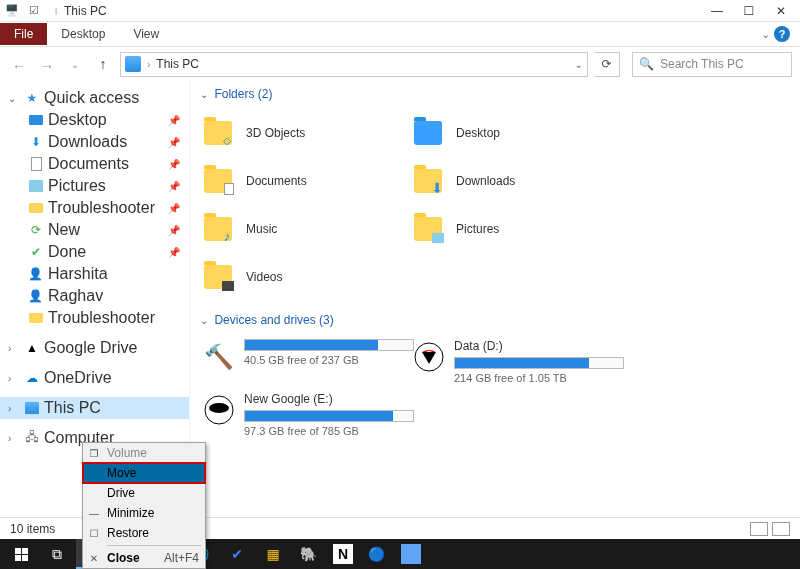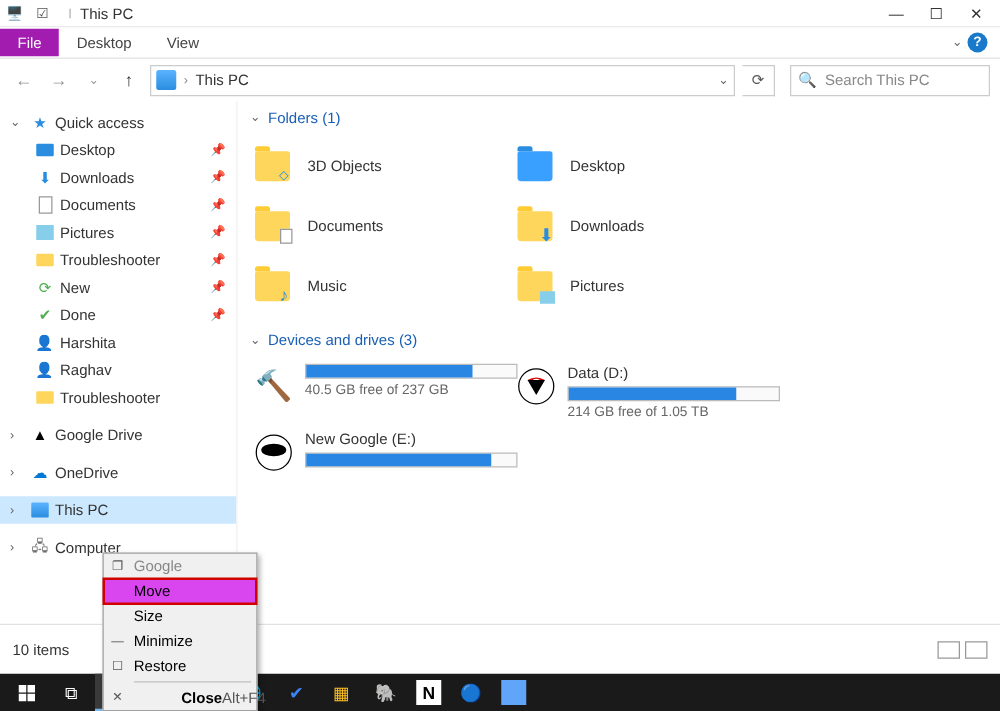--- a/index.html
+++ b/index.html
@@ -9,21 +9,21 @@
 .titlebar { height: 22px; display: flex; align-items: center; padding: 0 4px; background: #fff; border-bottom: 1px solid #e5e5e5; }
 .titlebar .qat { display: flex; align-items: center; gap: 6px; }
 .titlebar .qat .qicon { width: 16px; height: 16px; display: flex; align-items: center; justify-content: center; font-size: 11px; color: #555; }
 .titlebar .title { color: #333; font-size: 12px; }
 .titlebar .winctrl { margin-left: auto; display: flex; gap: 18px; padding-right: 8px; }
 .titlebar .winctrl span { width: 14px; text-align: center; color: #333; cursor: default; }
 
 
 .ribbon { height: 25px; display: flex; align-items: center; background: #fff; border-bottom: 1px solid #e1e1e1; position: relative; }
 .ribbon .tab { padding: 4px 14px; font-size: 12px; color: #444; cursor: default; }
-.ribbon .tab.file { background: #a21caf; color: #fff; }
+.ribbon .tab.file { background: #7f1d1d; color: #fff; }
 .ribbon .help { margin-left: auto; padding-right: 10px; display: flex; align-items: center; gap: 4px; }
 .ribbon .help .chev { color: #666; font-size: 10px; }
 .ribbon .help .q { width: 16px; height: 16px; border-radius: 50%; background: #1979ca; color: #fff; display: flex; align-items: center; justify-content: center; font-size: 11px; font-weight: bold; }
 
 
 .addrrow { height: 34px; display: flex; align-items: center; padding: 4px 8px; gap: 6px; }
 .navbtn { width: 22px; height: 22px; display: flex; align-items: center; justify-content: center; color: #999; font-size: 14px; }
 .navbtn.enabled { color: #333; }
 .addrbox { flex: 1; height: 25px; border: 1px solid #ccc; display: flex; align-items: center; padding: 0 4px; gap: 6px; }
 .addrbox .pcicon { width: 16px; height: 16px; background: linear-gradient(180deg,#5cb3ff 0%,#2a8de0 100%); border-radius: 2px; }
@@ -33,21 +33,21 @@
 .searchbox { width: 160px; height: 25px; border: 1px solid #ccc; margin-left: 6px; display: flex; align-items: center; padding: 0 6px; gap: 6px; color: #888; }
 .searchbox .sicon { font-size: 12px; }
 
 
 .main { display: flex; height: 448px; }
 .nav { width: 190px; padding: 6px 0; overflow: hidden; border-right: 1px solid #f0f0f0; }
 .navitem { display: flex; align-items: center; height: 22px; padding-left: 8px; gap: 4px; position: relative; }
 .navitem.sub { padding-left: 28px; }
 .navitem .exp { width: 12px; font-size: 10px; color: #666; }
 .navitem .nicon { width: 16px; height: 16px; display: flex; align-items: center; justify-content: center; font-size: 12px; }
-.navitem .nlabel { color: #333; font-size: 12px; }
+.navitem .nlabel { color: #333; font-size: 16px; }
 .navitem .pin { margin-left: auto; margin-right: 8px; color: #888; font-size: 10px; }
 .navitem.sel { background: #cce8ff; }
 .navspace { height: 8px; }
 
 
 .content { flex: 1; padding: 6px 10px; overflow: auto; }
 .group { margin-bottom: 12px; }
 .grouphdr { display: flex; align-items: center; gap: 6px; color: #1a5fb4; margin-bottom: 8px; }
 .grouphdr .gexp { font-size: 10px; color: #666; }
 .grid { display: flex; flex-wrap: wrap; }
@@ -61,30 +61,30 @@
 
 .drive { width: 210px; display: flex; gap: 10px; padding: 4px; }
 .drive .dicon { width: 36px; height: 36px; display:flex; align-items:center; justify-content:center; }
 .drive .dinfo { flex: 1; }
 .drive .dname { color: #333; margin-bottom: 4px; }
 .drive .dbar { width: 170px; height: 12px; border: 1px solid #bbb; background: #fafafa; margin-bottom: 3px; }
 .drive .dfill { height: 100%; background: #2986e2; }
 .drive .dfree { color: #666; font-size: 11px; }
 
 
-.statusbar { position: absolute; bottom: 30px; left: 0; right: 0; height: 40px; border-top: 1px solid #e1e1e1; display: flex; align-items: center; padding: 0 10px; background: #fff; }
+.statusbar { position: absolute; bottom: 30px; left: 0; right: 0; height: 22px; border-top: 1px solid #e1e1e1; display: flex; align-items: center; padding: 0 10px; background: #fff; }
 .statusbar .count { color: #333; }
 .statusbar .viewbtns { margin-left: auto; display: flex; gap: 4px; }
 .statusbar .viewbtns span { width: 18px; height: 14px; border: 1px solid #999; display: inline-block; }
 
 
 .ctxmenu { position: absolute; left: 82px; top: 442px; width: 124px; background: #f0f0f0; border: 1px solid #a0a0a0; box-shadow: 2px 2px 4px rgba(0,0,0,0.3); font-size: 12px; z-index: 50; }
 .ctxmenu .mi { height: 20px; display: flex; align-items: center; padding: 0 6px 0 24px; position: relative; color: #000; }
 .ctxmenu .mi.disabled { color: #888; }
-.ctxmenu .mi.sel { background: #d946ef; outline: 2px solid #d00000; outline-offset: -1px; }
+.ctxmenu .mi.sel { background: #0369a1; outline: 2px solid #d00000; outline-offset: -1px; }
 .ctxmenu .mi .micon { position: absolute; left: 4px; width: 14px; font-size: 10px; color: #555; text-align: center; }
 .ctxmenu .mi .mshort { margin-left: auto; color: #555; }
 .ctxmenu .sep { height: 1px; background: #c0c0c0; margin: 2px 4px 2px 24px; }
 
 
 .taskbar { position: absolute; bottom: 0; left: 0; right: 0; height: 30px; background: #1a1a1a; display: flex; align-items: center; padding: 0 4px; gap: 2px; }
 .taskbar .tbtn { width: 34px; height: 30px; display: flex; align-items: center; justify-content: center; color: #fff; font-size: 14px; }
 .taskbar .tbtn.active { background: #3a3a3a; border-bottom: 2px solid #76b9ed; }
 .taskbar .start { width: 34px; display:flex; align-items:center; justify-content:center; }
 .taskbar .start .win { display:grid; grid-template-columns: 6px 6px; grid-template-rows: 6px 6px; gap:1px; }
@@ -227,21 +227,21 @@
         <span class="exp">›</span>
         <span class="nicon ic-net">🖧</span>
         <span class="nlabel">Computer</span>
       </div>
   </div>
 
   <div class="content">
     <div class="group">
       <div class="grouphdr">
         <span class="gexp">⌄</span>
-        <span>Folders (1)</span>
+        <span>Folders (2)</span>
       </div>
       <div class="grid">
         <div class="tile">
             <div class="ticon">
               <div class="fldr">
                 <span class="overlay" style="color:#2a8de0;">◇</span>
               </div>
             </div>
             <span class="tlabel">3D Objects</span>
           </div>
@@ -275,20 +275,28 @@
             </div>
             <span class="tlabel">Music</span>
           </div>
         <div class="tile">
             <div class="ticon">
               <div class="fldr">
                 <span class="overlay" style="background:#87ceeb;width:12px;height:10px;"></span>
               </div>
             </div>
             <span class="tlabel">Pictures</span>
+          </div>
+        <div class="tile">
+            <div class="ticon">
+              <div class="fldr">
+                <span class="overlay" style="background:#444;width:12px;height:10px;"></span>
+              </div>
+            </div>
+            <span class="tlabel">Videos</span>
           </div>
       </div>
     </div>
 
     <div class="group">
       <div class="grouphdr">
         <span class="gexp">⌄</span>
         <span>Devices and drives (3)</span>
       </div>
       <div class="grid">
@@ -323,58 +331,59 @@
                 <circle cx="15" cy="15" r="14" fill="#fff" stroke="#000"></circle>
                 <ellipse cx="15" cy="13" rx="10" ry="5" fill="#000"></ellipse>
                 <path d="M7 15 Q11 11 15 15 Q19 11 23 15 L23 12 Q19 8 15 12 Q11 8 7 12 Z" fill="#000"></path>
               </svg>
             </div>
           <div class="dinfo">
             <div class="dname">New Google (E:)</div>
             <div class="dbar">
                 <div class="dfill" style="width:88%;"></div>
               </div>
+            <div class="dfree">97.3 GB free of 785 GB</div>
           </div>
         </div>
       </div>
     </div>
   </div>
 </div>
 
 <div class="statusbar">
   <span class="count">10 items</span>
   <div class="viewbtns">
     <span></span>
     <span></span>
   </div>
 </div>
 
 <div class="ctxmenu">
   <div class="mi disabled">
       <span class="micon">❐</span>
-      <span>Google</span>
+      <span>Volume</span>
     </div>
   <div class="mi sel">
       <span>Move</span>
     </div>
   <div class="mi">
-      <span>Size</span>
+      <span>Drive</span>
     </div>
   <div class="mi">
       <span class="micon">—</span>
       <span>Minimize</span>
     </div>
   <div class="mi">
       <span class="micon">☐</span>
       <span>Restore</span>
     </div>
   <div class="sep"></div>
   <div class="mi">
       <span class="micon">✕</span>
-      <span style="font-weight:bold;margin-left:38px;">Close</span>
+      <span style="font-weight:bold;">Close</span>
       <span class="mshort">Alt+F4</span>
     </div>
 </div>
 
 <div class="taskbar">
   <div class="tbtn start">
       <div class="win">
         <div></div>
         <div></div>
         <div></div>

